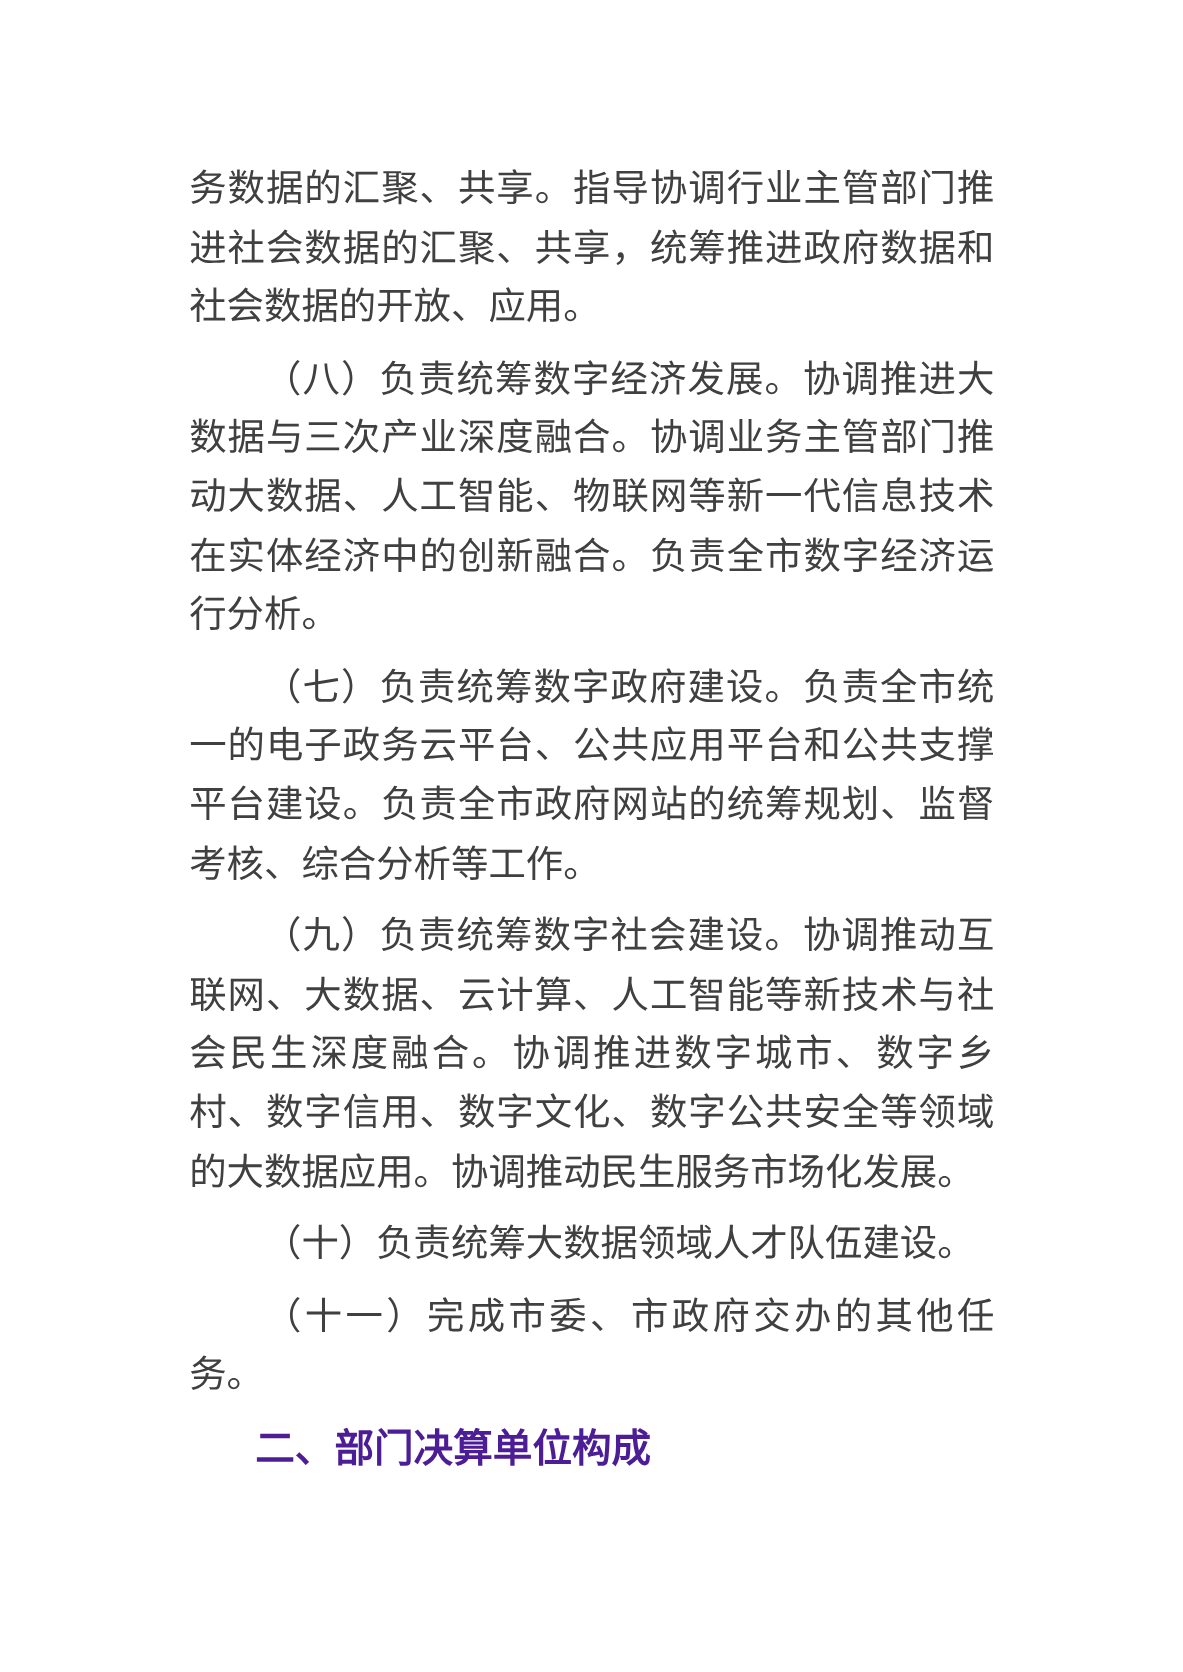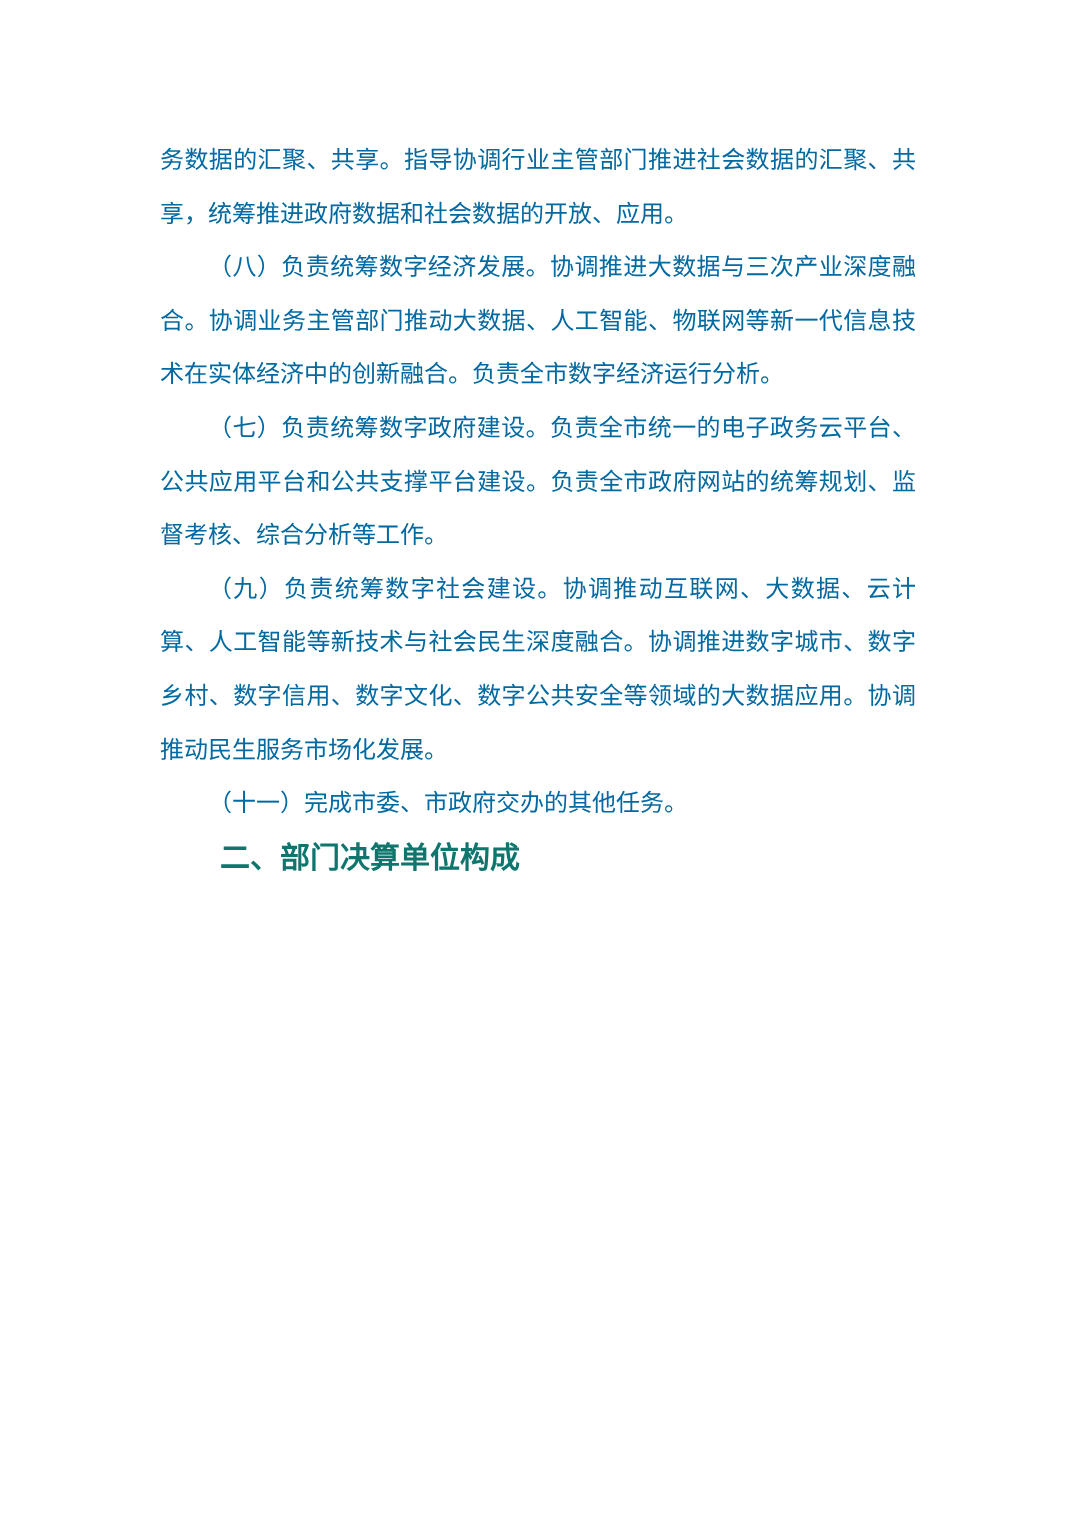--- a/index.html
+++ b/index.html
@@ -18,50 +18,51 @@
     background: #ffffff;
     overflow: hidden;
   }
   .doc {
     position: absolute;
     left: 160px;
     top: 134px;
     width: 756px;
   }
   .para {
-    margin: 0;
+    margin: 12px;
     padding: 0;
     font-family: "Liberation Serif", "DejaVu Serif", serif;
-    font-size: 24px;
+    font-size: 34px;
     line-height: 53.6px;
-    color: #0369a1;
+    color: #404040;
     text-align: justify;
     text-justify: inter-ideograph;
     text-indent: 2em;
   }
   .para.continuation {
     text-indent: 0;
   }
   .heading {
     margin: 0;
     padding: 0;
     font-family: "Liberation Sans", "DejaVu Sans", sans-serif;
-    font-size: 30px;
+    font-size: 36px;
     line-height: 53.6px;
     font-weight: 700;
-    color: #0f766e;
+    color: #4c1d95;
     text-indent: 2em;
     text-align: justify;
   }
 </style>
 </head>
 <body>
 
 <div class="page">
   <div class="doc">
     <p class="para continuation">务数据的汇聚、共享。指导协调行业主管部门推进社会数据的汇聚、共享，统筹推进政府数据和社会数据的开放、应用。</p>
     <p class="para">（八）负责统筹数字经济发展。协调推进大数据与三次产业深度融合。协调业务主管部门推动大数据、人工智能、物联网等新一代信息技术在实体经济中的创新融合。负责全市数字经济运行分析。</p>
     <p class="para">（七）负责统筹数字政府建设。负责全市统一的电子政务云平台、公共应用平台和公共支撑平台建设。负责全市政府网站的统筹规划、监督考核、综合分析等工作。</p>
     <p class="para">（九）负责统筹数字社会建设。协调推动互联网、大数据、云计算、人工智能等新技术与社会民生深度融合。协调推进数字城市、数字乡村、数字信用、数字文化、数字公共安全等领域的大数据应用。协调推动民生服务市场化发展。</p>
+    <p class="para">（十）负责统筹大数据领域人才队伍建设。</p>
     <p class="para">（十一）完成市委、市政府交办的其他任务。</p>
     <h2 class="heading">二、部门决算单位构成</h2>
   </div>
 </div>
 
 </body></html>

